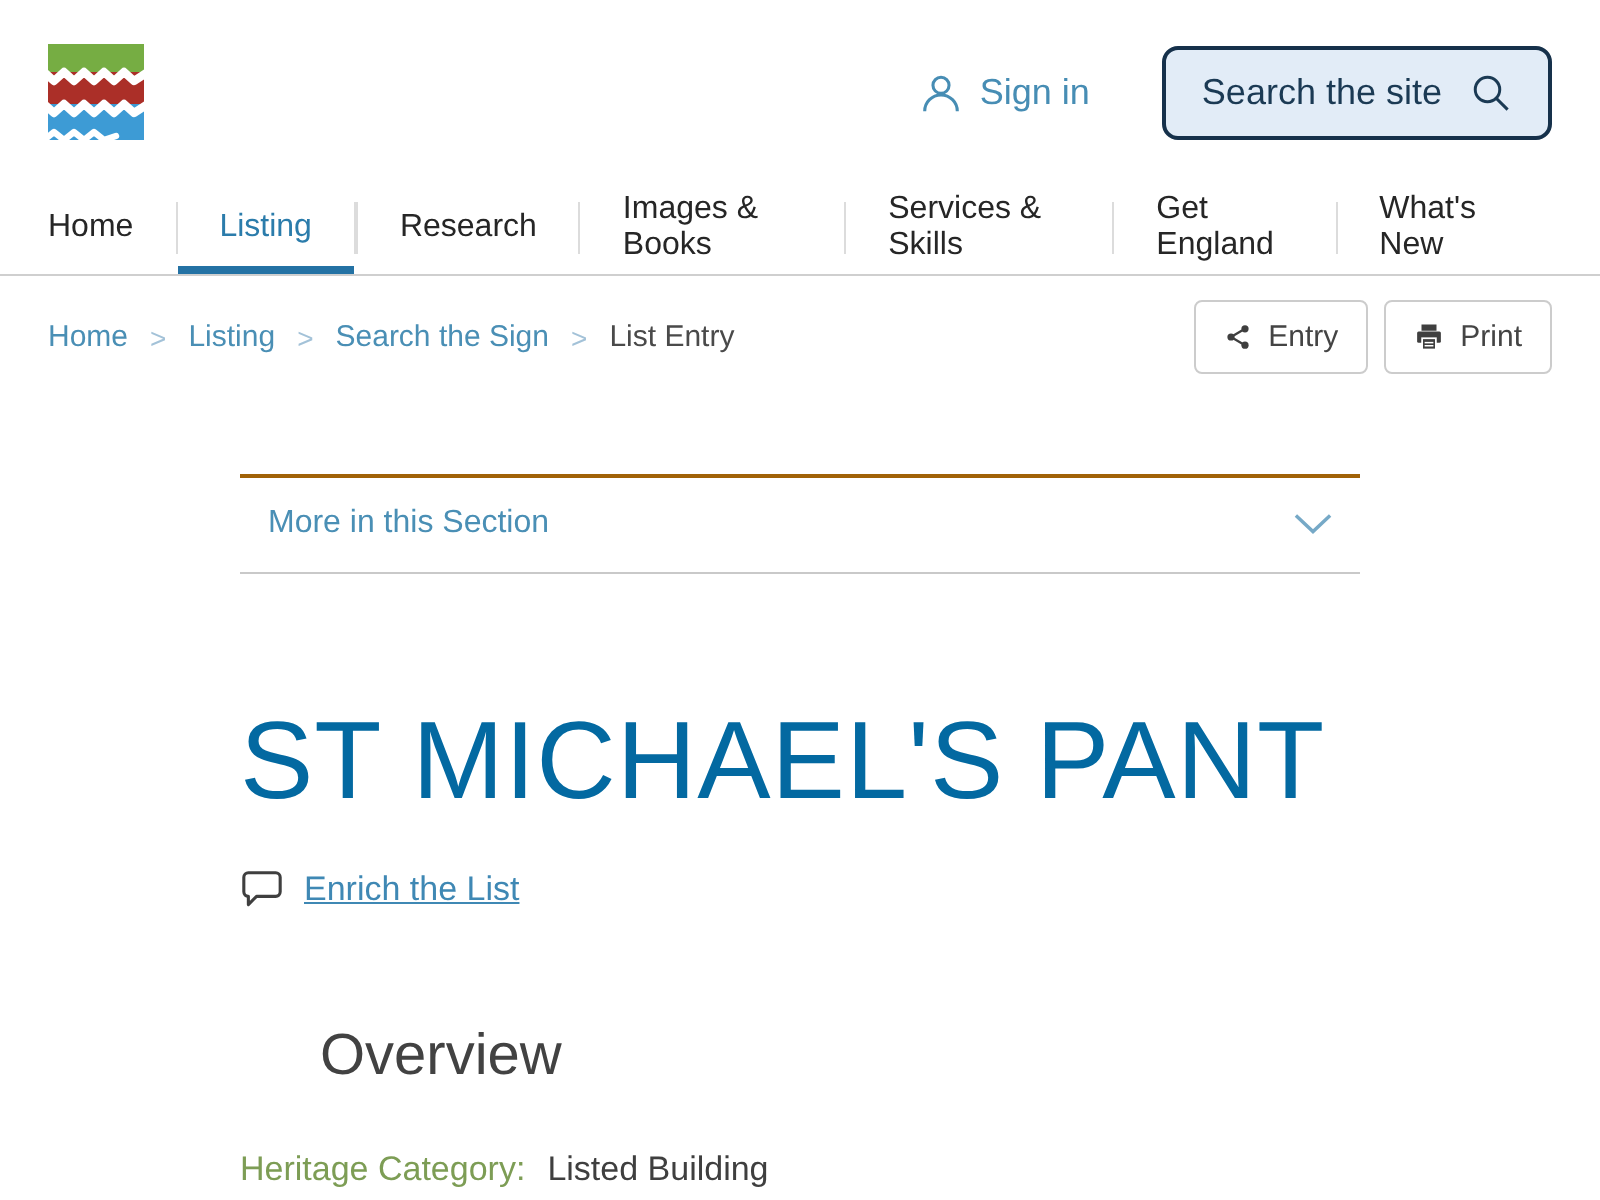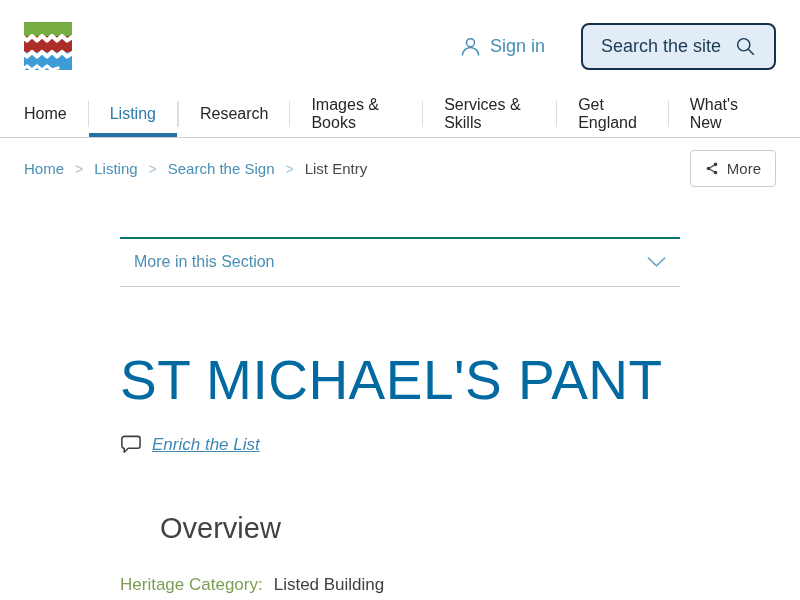--- a/index.html
+++ b/index.html
@@ -37,31 +37,31 @@
   .crumb-sep { color:#a3c2d8; margin:0 11px; font-size:14px; }
   .crumb-current { color:#4a4a4a; }
   .crumb-actions { display:flex; gap:8px; }
   .btn { display:flex; align-items:center; gap:8px; background:#fff;
          border:1px solid #cccccc; border-radius:4px; padding:9px 14px;
          font-size:15px; color:#444444; cursor:pointer;
          font-family:"Liberation Sans", sans-serif; }
 
   
   .main { width:560px; margin:0 auto; }
-  .section-bar { margin-top:38px; border-top:2px solid #0f766e;
+  .section-bar { margin-top:38px; border-top:2px solid #a16207;
                  border-bottom:1px solid #c9c9c9; padding:14px 14px 15px 14px;
                  display:flex; justify-content:space-between; align-items:center;
                  cursor:pointer; }
   .section-bar-label { color:#4a8fb5; font-size:16px; }
 
   .page-title { margin-top:62px; font-size:55px; font-weight:400; color:#0369a1;
                 letter-spacing:0.5px; line-height:1.15; }
 
   .enrich-row { margin-top:23px; display:flex; align-items:center; gap:10px; }
-  .enrich-link { color:#3f88b4; font-size:17px; text-decoration:underline; cursor:pointer;font-style:italic; }
+  .enrich-link { color:#3f88b4; font-size:17px; text-decoration:underline; cursor:pointer; }
 
   .overview-heading { margin-top:57px; font-size:29px; font-weight:400; color:#424242;margin-left:40px; }
 
   .field-row { display:flex; align-items:baseline; gap:11px; font-size:17px; }
   .field-row.first { margin-top:30px; }
   .field-label { color:#7d9d55; }
   .field-value { color:#3f3f3f; }
 
   .icon { display:inline-flex; flex:0 0 auto; }
 </style>
@@ -138,21 +138,33 @@
     <button class="btn">
       <span class="icon">
         <svg width="14" height="15" viewBox="0 0 24 24">
           <circle cx="18" cy="5" r="3.1" fill="#3f3f3f"></circle>
           <circle cx="6" cy="12" r="3.1" fill="#3f3f3f"></circle>
           <circle cx="18" cy="19" r="3.1" fill="#3f3f3f"></circle>
           <line x1="6" y1="12" x2="18" y2="5" stroke="#3f3f3f" stroke-width="2"></line>
           <line x1="6" y1="12" x2="18" y2="19" stroke="#3f3f3f" stroke-width="2"></line>
         </svg>
       </span>
-      <span>More</span>
+      <span>Entry</span>
+    </button>
+    <button class="btn">
+      <span class="icon">
+        <svg width="15" height="15" viewBox="0 0 24 24">
+          <rect x="6" y="2" width="12" height="5" fill="#3f3f3f"></rect>
+          <rect x="2.5" y="7.5" width="19" height="9" rx="1.2" fill="#3f3f3f"></rect>
+          <rect x="6.5" y="13" width="11" height="9" fill="#3f3f3f" stroke="#ffffff" stroke-width="1.4"></rect>
+          <line x1="8.5" y1="16.5" x2="15.5" y2="16.5" stroke="#ffffff" stroke-width="1.2"></line>
+          <line x1="8.5" y1="19" x2="15.5" y2="19" stroke="#ffffff" stroke-width="1.2"></line>
+        </svg>
+      </span>
+      <span>Print</span>
     </button>
   </div>
 </div>
 
 <main class="main">
 
   <div class="section-bar">
     <span class="section-bar-label">More in this Section</span>
     <span class="icon">
       <svg width="19" height="12" viewBox="0 0 20 12" fill="none">

